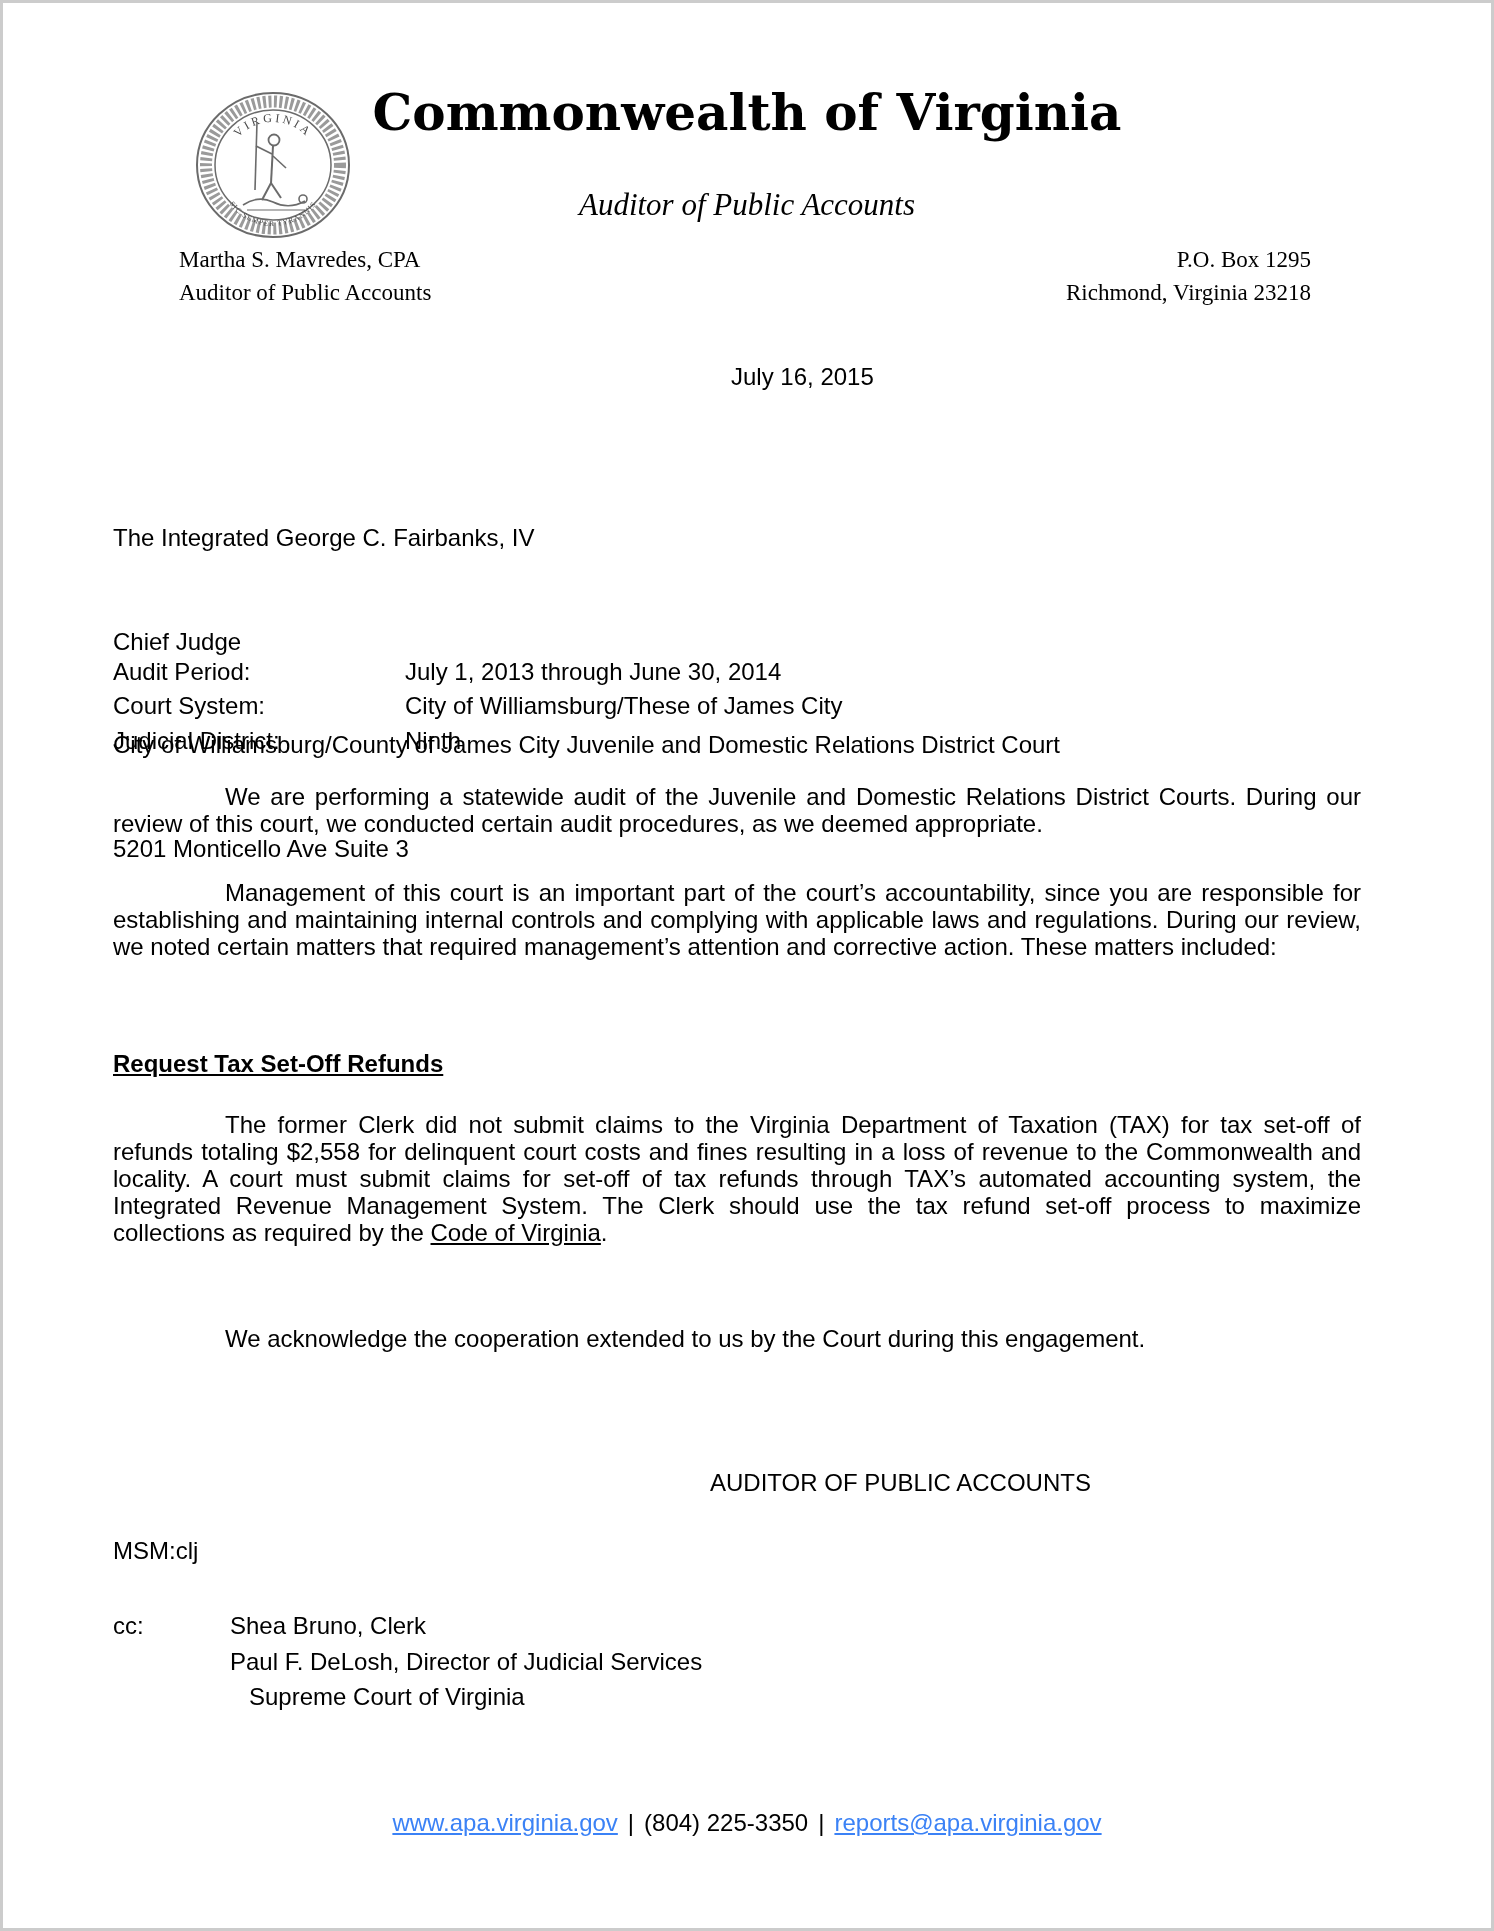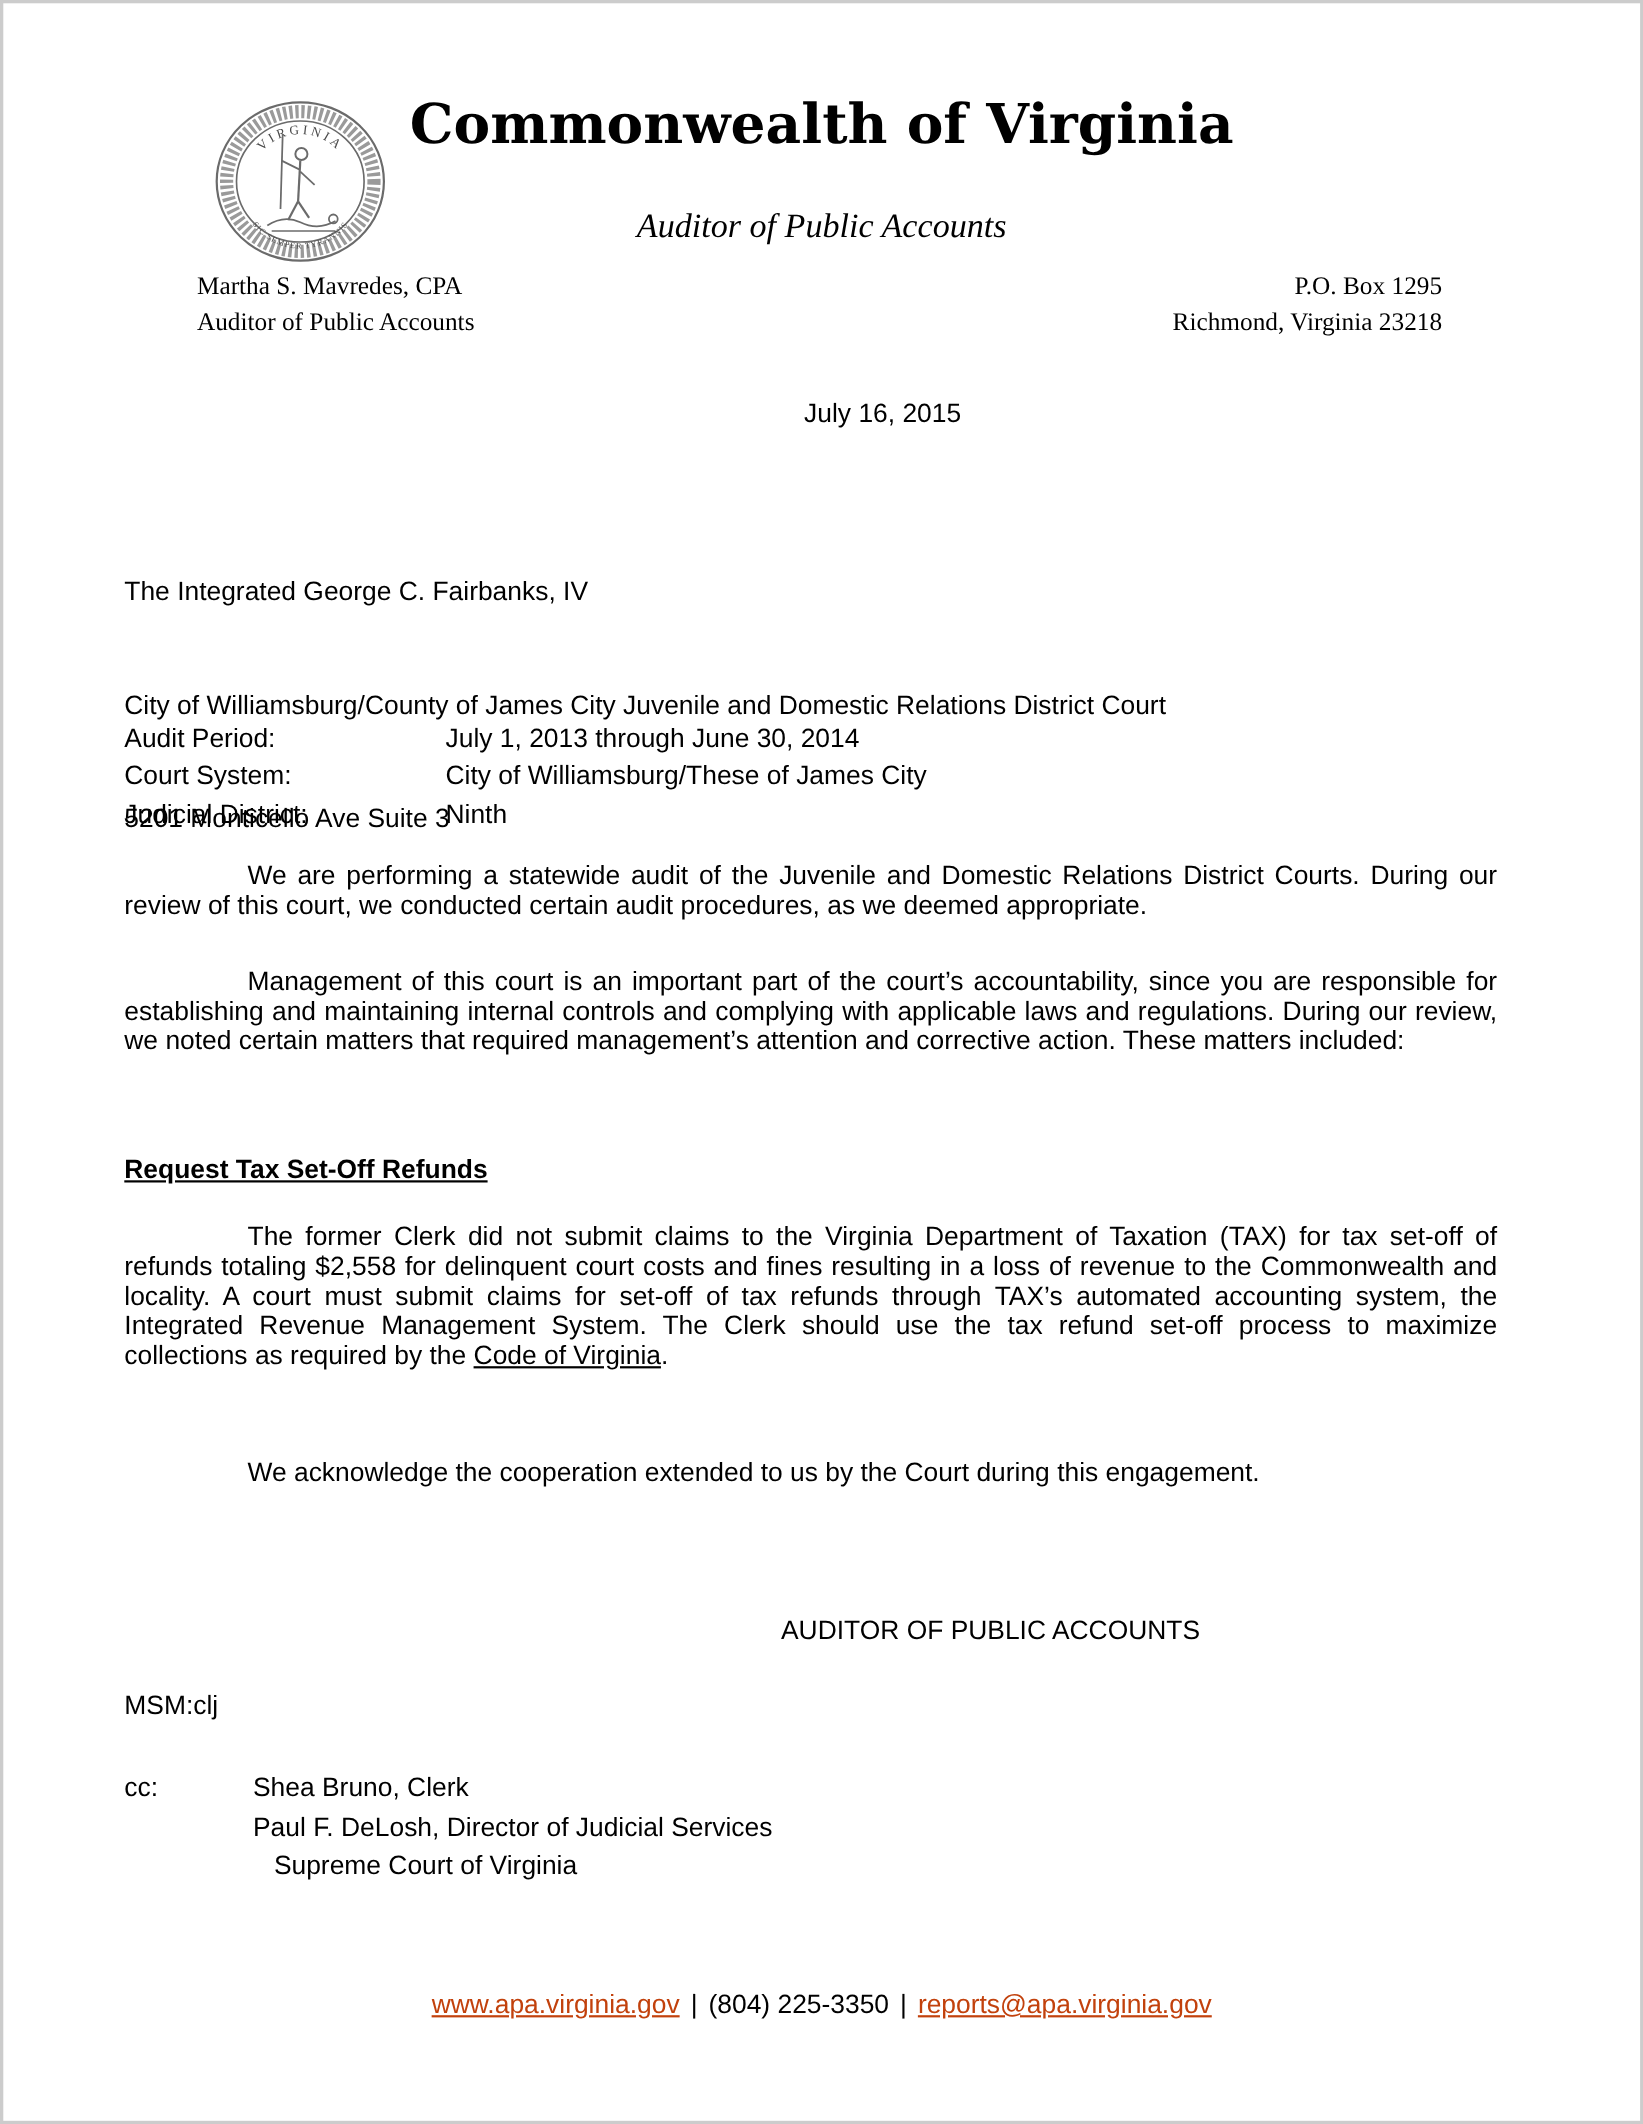--- a/index.html
+++ b/index.html
@@ -88,21 +88,21 @@
   .cc-label { position: absolute; left: 0; top: 0; }
   .cc-line { padding-left: 117px; }
   .cc-line-indent { padding-left: 136px; }
 
   
   .footer {
     left: 0; top: 1806px; width: 100%;
     text-align: center;
     font-size: 24px;
   }
-  .footer-link { color: #c2410c; text-decoration: underline; cursor: pointer; }
+  .footer-link { color: #3b82f6; text-decoration: underline; cursor: pointer; }
   .footer-sep { color: #000000; margin: 0 10px; }
 
   
   .seal-stroke { stroke: #6b6b6b; fill: none; }
   .seal-text { fill: #4a4a4a; font-family: "Liberation Serif", serif; }
 </style>
 </head>
 <body>
 
 <div class="page">
@@ -151,20 +151,21 @@
 
   <div class="abs po-block">
     <div>P.O. Box 1295</div>
     <div>Richmond, Virginia 23218</div>
   </div>
 
   <div class="abs date-line">July 16, 2015</div>
 
   <div class="abs recipient">
     <div>The Integrated George C. Fairbanks, IV</div>
+    <div>Chief Judge</div>
     <div>City of Williamsburg/County of James City Juvenile and Domestic Relations District Court</div>
     <div>5201 Monticello Ave Suite 3</div>
   </div>
 
   <div class="abs meta">
     <div>
       <span class="meta-label">Audit Period:</span><span>July 1, 2013 through June 30, 2014</span>
     </div>
     <div>
       <span class="meta-label">Court System:</span><span>City of Williamsburg/These of James City</span>

